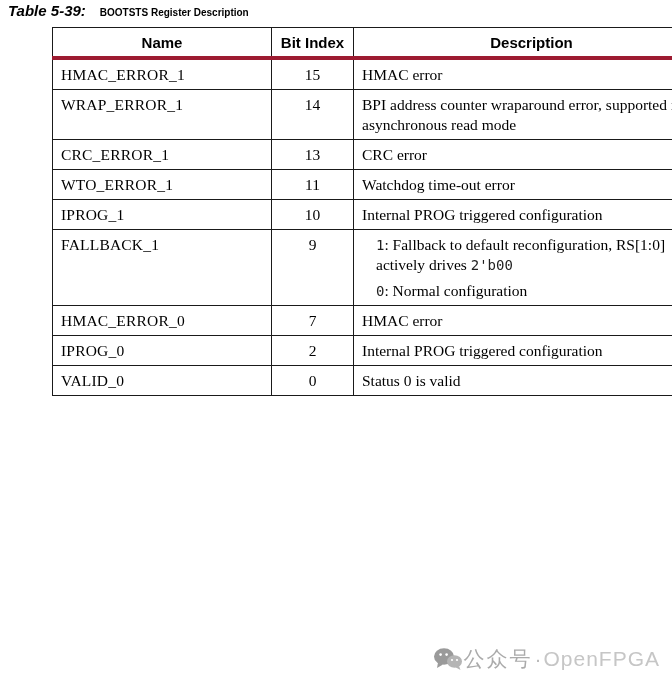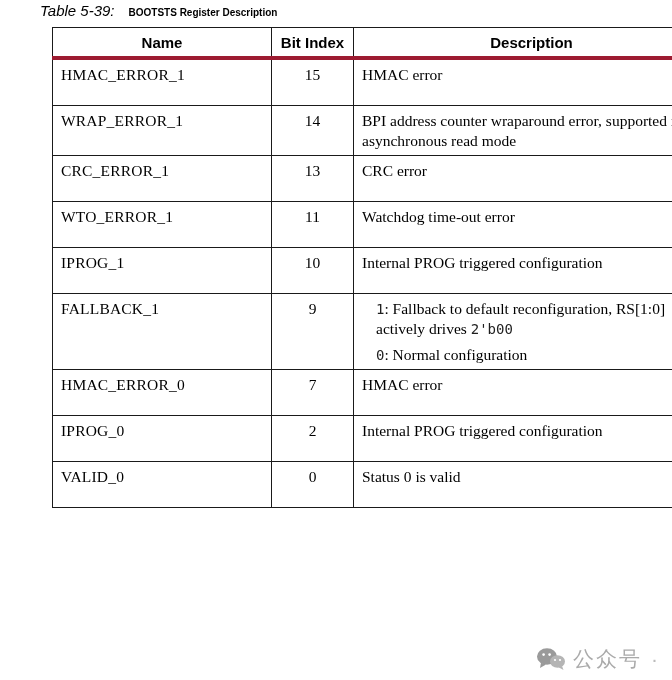--- a/index.html
+++ b/index.html
@@ -22,23 +22,22 @@
   
   .caption {
     position: absolute;
     left: 8px; top: 2px;
     font-family: "Liberation Sans", sans-serif;
     font-size: 15px;
     white-space: nowrap;
   }
   .caption .cap-label {
     font-style: italic;
-    font-weight: normal;
+    font-weight: bold;
     margin-right: 14px;
-    margin-left: 32px;
   }
   .caption .cap-title {
     font-weight: bold;
     font-size: 10px;
   }
   
   table.reg-table {
     position: absolute;
     left: 8px; top: 27px;
     width: 657px;
@@ -64,21 +63,21 @@
   col.c-desc { width: 356px; }
   td.col-name {
     font-size: 15.5px;
     padding: 5px 4px 4px 8px;
     line-height: 20px;
     letter-spacing: 0.2px;
   }
   td.col-bit {
     font-size: 15.5px;
     text-align: center;
-    padding: 5px 2px 20px 2px;
+    padding: 5px 2px 4px 2px;
     line-height: 20px;
   }
   td.col-desc {
     font-size: 15.5px;
     padding: 5px 21px 4px 8px;
     line-height: 20px;
   }
   td.col-desc .para { margin: 0; }
   td.col-desc .para + .para { margin-top: 6px; }
   td.col-desc .para.indent { padding-left: 14px; }
@@ -87,21 +86,20 @@
     font-family: "DejaVu Sans Mono", "Liberation Mono", monospace;
     font-size: 14px;
     color: #1f1f1f;
   }
   
   .watermark {
     position: absolute;
     right: 12px; bottom: 7px;
     display: flex;
     align-items: center;
-    gap: 7px;
     font-family: "Liberation Sans", sans-serif;
     font-size: 21px;
     pointer-events: none;
     white-space: nowrap;
     text-align: center;
   }
   .watermark .wm-icon { display: inline-flex; }
   .watermark .wm-cn { color: #aaaaaa; letter-spacing: 2px; }
   .watermark .wm-dot { color: #bbbbbb; margin: 0 2px; }
   .watermark .wm-en { color: #c6c6c6; letter-spacing: 1px; }
@@ -219,15 +217,16 @@
         <circle cx="7.6" cy="7.6" r="1.3" fill="#ffffff"></circle>
         <circle cx="13.6" cy="7.6" r="1.3" fill="#ffffff"></circle>
         <ellipse cx="21.5" cy="14.5" rx="7.5" ry="6.2" fill="#b5b5b5"></ellipse>
         <path d="M26 19 L27.5 23 L22.5 20.3 Z" fill="#b5b5b5"></path>
         <circle cx="19" cy="13" r="1.1" fill="#ffffff"></circle>
         <circle cx="24" cy="13" r="1.1" fill="#ffffff"></circle>
       </svg>
     </span>
     <span class="wm-cn">公众号</span>
     <span class="wm-dot">·</span>
+    <span class="wm-en">OpenFPGA</span>
   </div>
 
 </div>
 
 </body></html>

